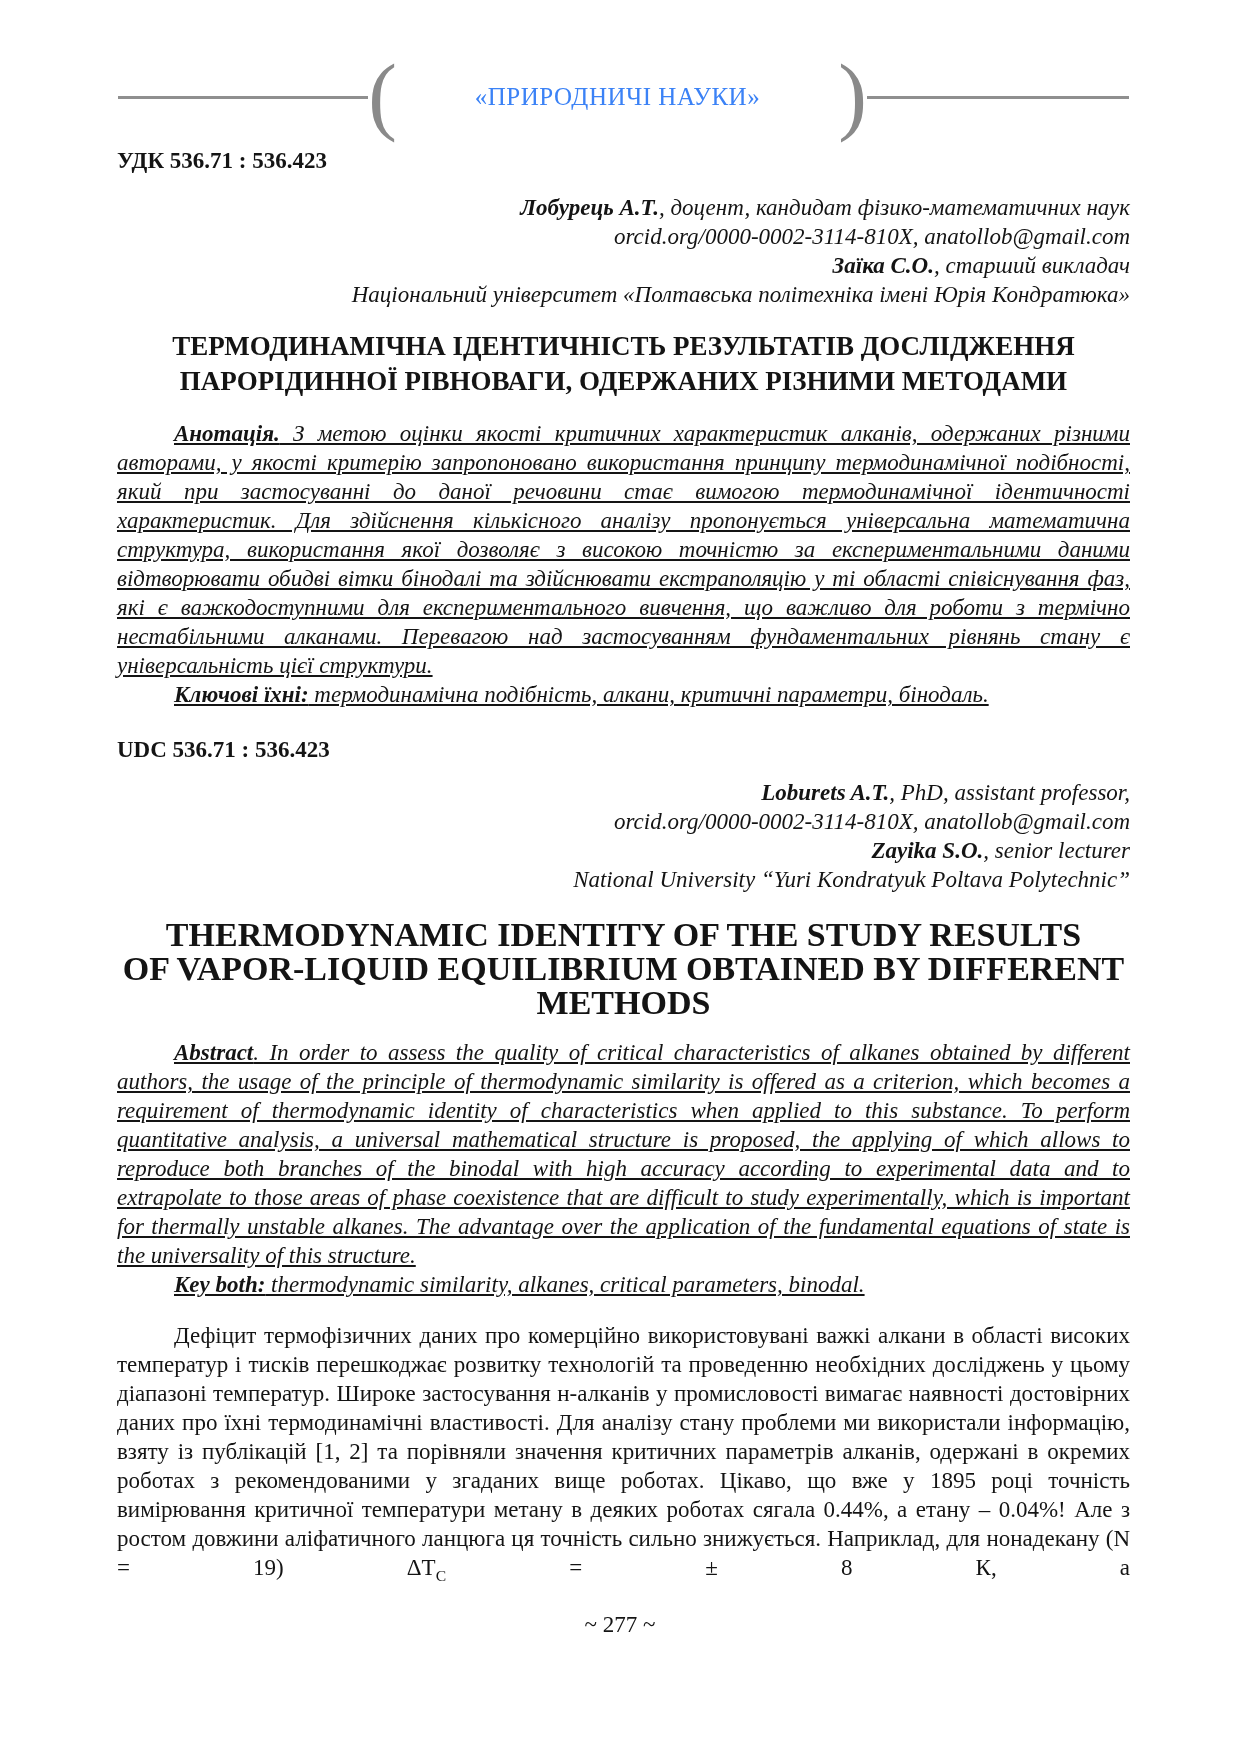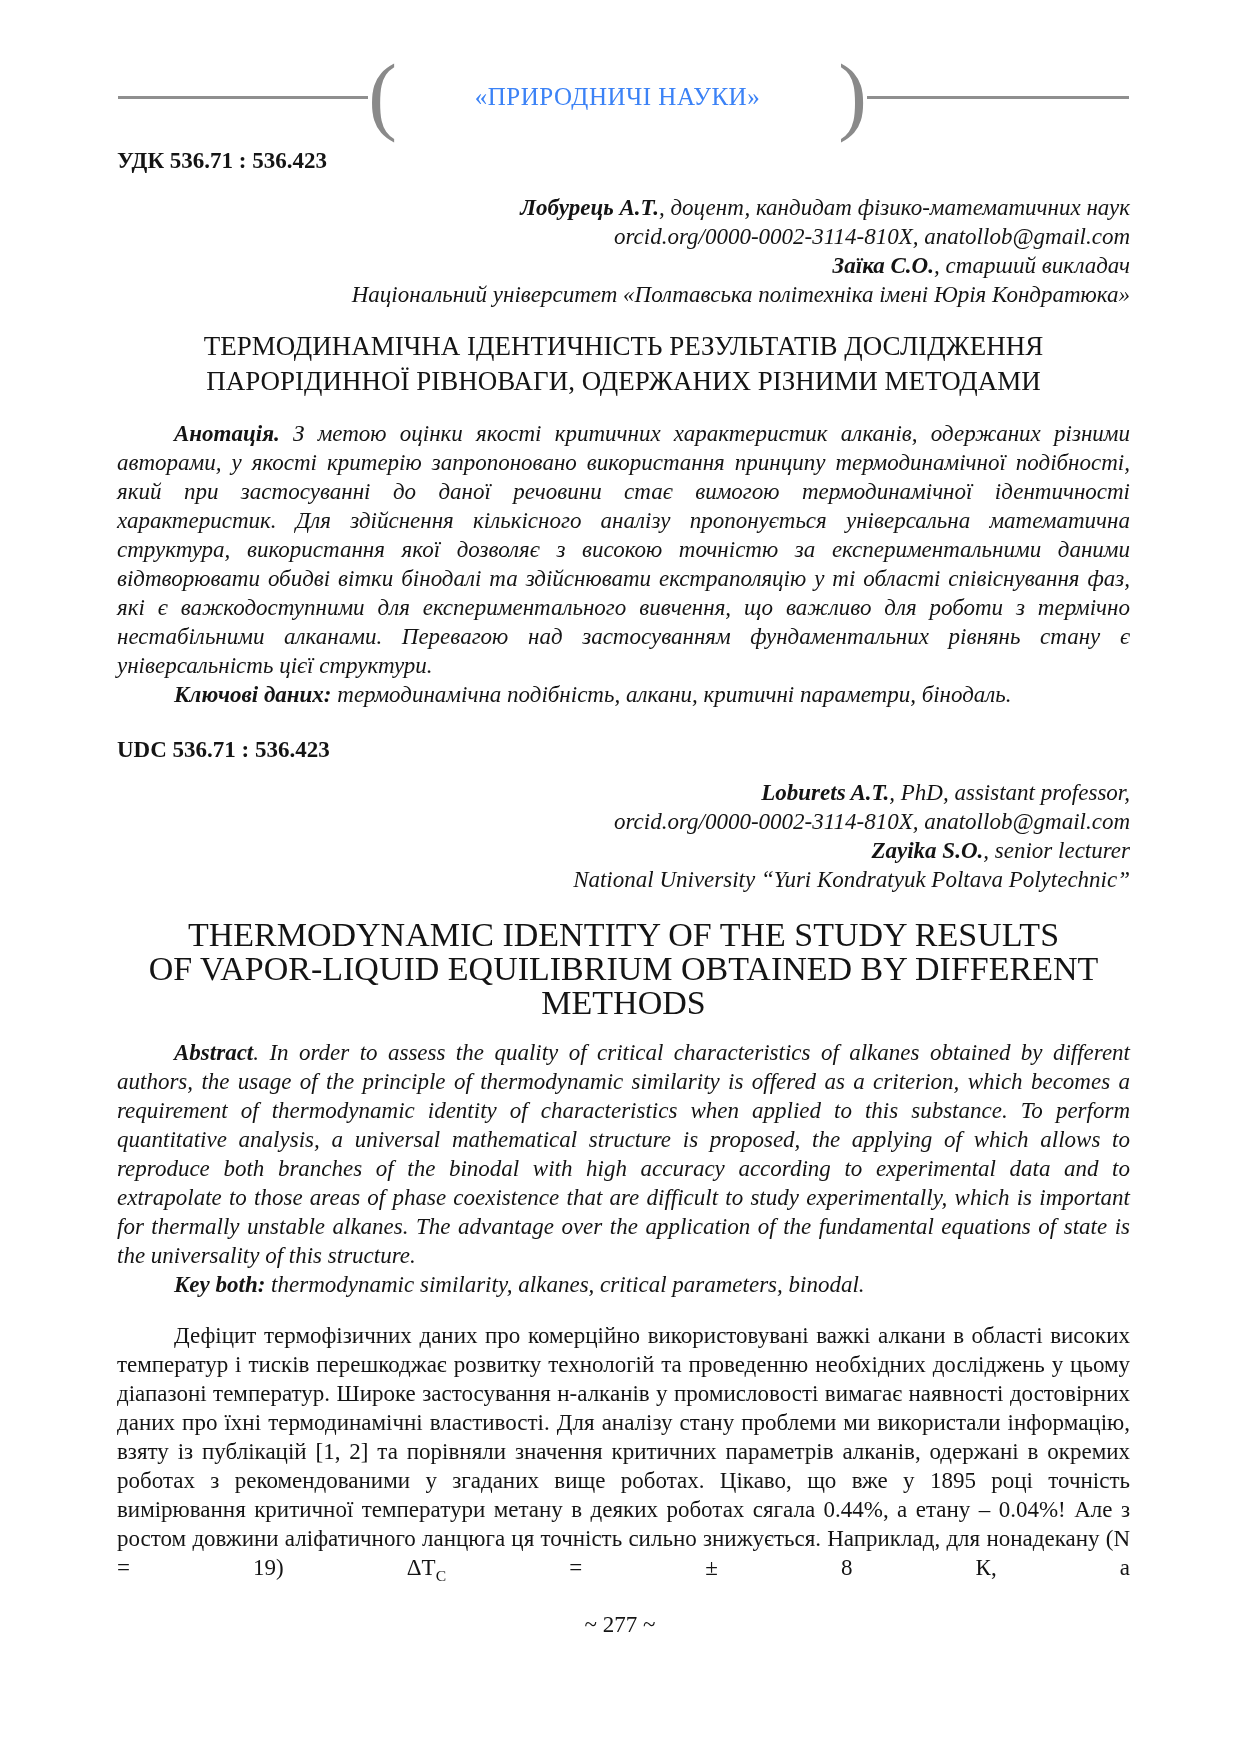--- a/index.html
+++ b/index.html
@@ -44,31 +44,31 @@
   
   .udk { margin-top: 6px;  font-weight: bold; font-size: 23px; line-height: 29px; }
   .udc { margin-top: 26px; font-weight: bold; font-size: 23px; line-height: 29px; }
   
   .authors { text-align: right; font-size: 23px; line-height: 29px; font-style: italic; }
   .authors-ua { margin-top: 18px; }
   .authors-en { margin-top: 14px; }
   .author-line { white-space: nowrap; }
   .bi { font-weight: bold; font-style: italic; }
   
-  .title { text-align: center; font-weight: normal; }
+  .title { text-align: center; font-weight: bold; }
   .title-ua { margin-top: 20px; font-size: 27px; line-height: 35px; }
   .title-en { margin-top: 24px; font-size: 34px; line-height: 34px; }
   
   .para {
     font-size: 23px;
     line-height: 29px;
     text-align: justify;
     text-indent: 57px;
   }
-  .abstract { font-style: italic; }
+  .abstract { font-style: italic; text-decoration: underline; }
   .abstract-ua { margin-top: 20px; }
   .abstract-en { margin-top: 18px; }
   .keywords { margin-top: 0; }
   .lead { font-weight: bold; font-style: italic; }
   .body-para { margin-top: 22px; text-align-last: justify; }
   .body-para sub { font-size: 68%; line-height: 0; }
   
   .page-number {
     position: absolute;
     left: 0; right: 0;
@@ -99,21 +99,21 @@
     <div class="author-line">Національний університет «Полтавська політехніка імені Юрія Кондратюка»</div>
   </div>
 
   <div class="title title-ua">
     <div>ТЕРМОДИНАМІЧНА ІДЕНТИЧНІСТЬ РЕЗУЛЬТАТІВ ДОСЛІДЖЕННЯ</div>
     <div>ПАРОРІДИННОЇ РІВНОВАГИ, ОДЕРЖАНИХ РІЗНИМИ МЕТОДАМИ</div>
   </div>
 
   <div class="para abstract abstract-ua"><span class="lead">Анотація.</span><span> З метою оцінки якості критичних характеристик алканів, одержаних різними авторами, у якості критерію запропоновано використання принципу термодинамічної подібності, який при застосуванні до даної речовини стає вимогою термодинамічної ідентичності характеристик. Для здійснення кількісного аналізу пропонується універсальна математична структура, використання якої дозволяє з високою точністю за експериментальними даними відтворювати обидві вітки бінодалі та здійснювати екстраполяцію у ті області співіснування фаз, які є важкодоступними для експериментального вивчення, що важливо для роботи з термічно нестабільними алканами. Перевагою над застосуванням фундаментальних рівнянь стану є універсальність цієї структури.</span></div>
 
-  <div class="para abstract keywords"><span class="lead">Ключові даних:</span><span> термодинамічна подібність, алкани, критичні параметри, бінодаль.</span></div>
+  <div class="para abstract keywords"><span class="lead">Ключові їхні:</span><span> термодинамічна подібність, алкани, критичні параметри, бінодаль.</span></div>
 
   <div class="udc">UDC 536.71 : 536.423</div>
 
   <div class="authors authors-en">
     <div class="author-line"><span class="bi">Loburets A.T.</span><span>, PhD, assistant professor,</span></div>
     <div class="author-line">orcid.org/0000-0002-3114-810X, anatollob@gmail.com</div>
     <div class="author-line"><span class="bi">Zayika S.O.</span><span>, senior lecturer</span></div>
     <div class="author-line">National University “Yuri Kondratyuk Poltava Polytechnic”</div>
   </div>
 

